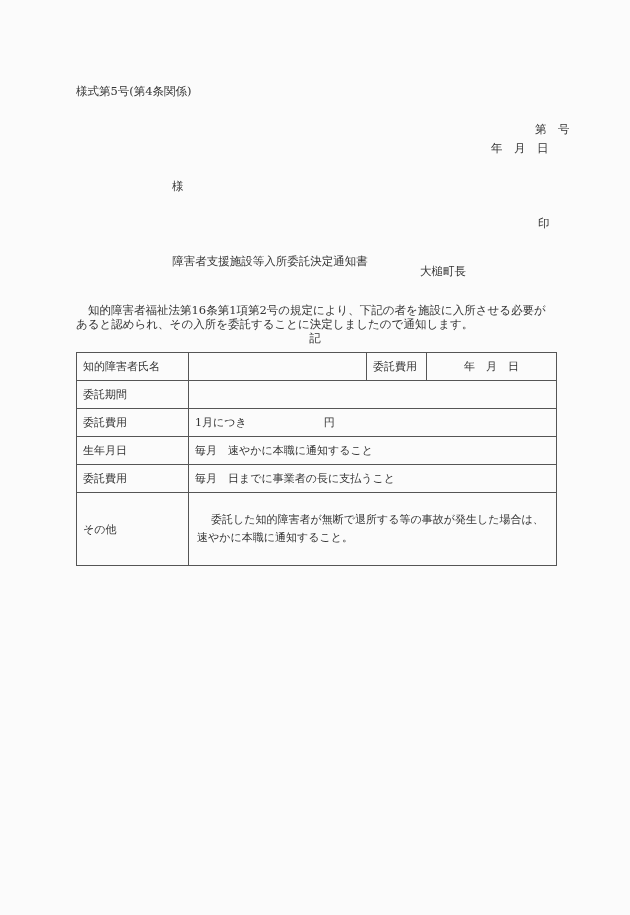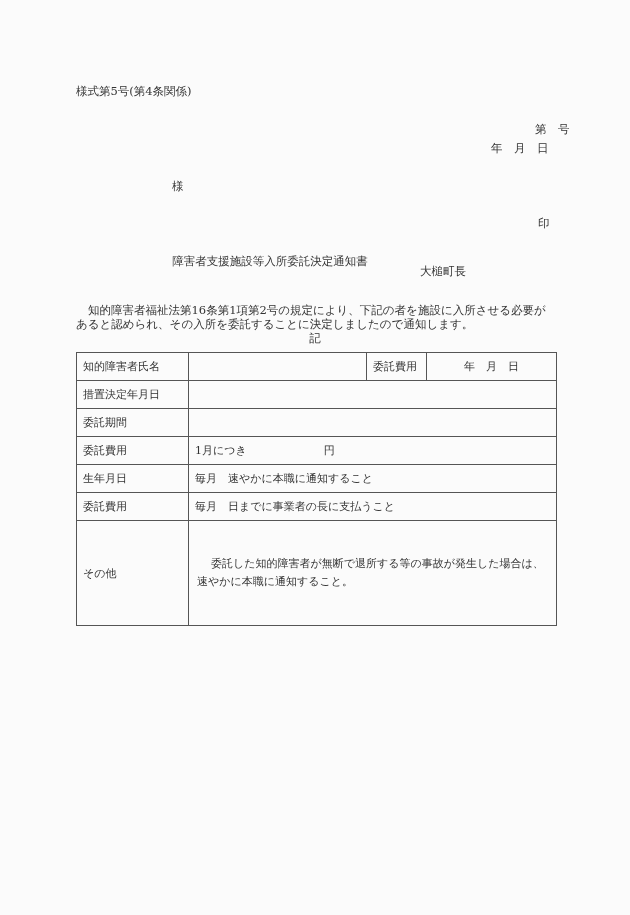--- a/index.html
+++ b/index.html
@@ -44,21 +44,21 @@
       padding: 0 6px;
       height: 27px;
       vertical-align: middle;
       white-space: nowrap;
       color: #333;
     }
     table.grid tr.tall td { height: 72px; }
     td.note {
       white-space: normal !important;
       line-height: 18px;
-      padding: 16px 8px !important;
+      padding: 0 8px !important;
       text-indent: 14px;
     }
     td.center { text-align: center; }
   </style>
 </head>
 <body>
 
 <div class="abs" id="form-label">様式第5号(第4条関係)</div>
 <div class="abs" id="num-line">第　号</div>
 <div class="abs" id="date-line">年　月　日</div>
@@ -79,24 +79,20 @@
     <col style="width:130px">
   </colgroup>
   <tbody>
       <tr>
     <td>知的障害者氏名</td>
     <td></td>
     <td>委託費用</td>
     <td class="center">年　月　日</td>
   </tr>
   <tr>
-    <td>措置決定年月日</td>
-    <td colspan="3"></td>
-  </tr>
-  <tr>
     <td>委託期間</td>
     <td colspan="3"></td>
   </tr>
   <tr>
     <td>委託費用</td>
     <td colspan="3">1月につき　　　　　　　円</td>
   </tr>
   <tr>
     <td>生年月日</td>
     <td colspan="3">毎月　速やかに本職に通知すること</td>

